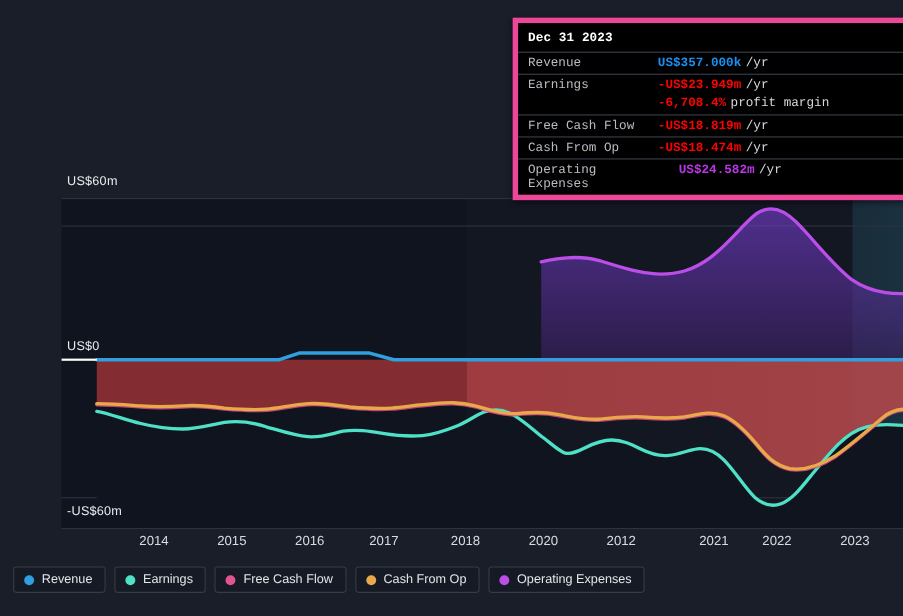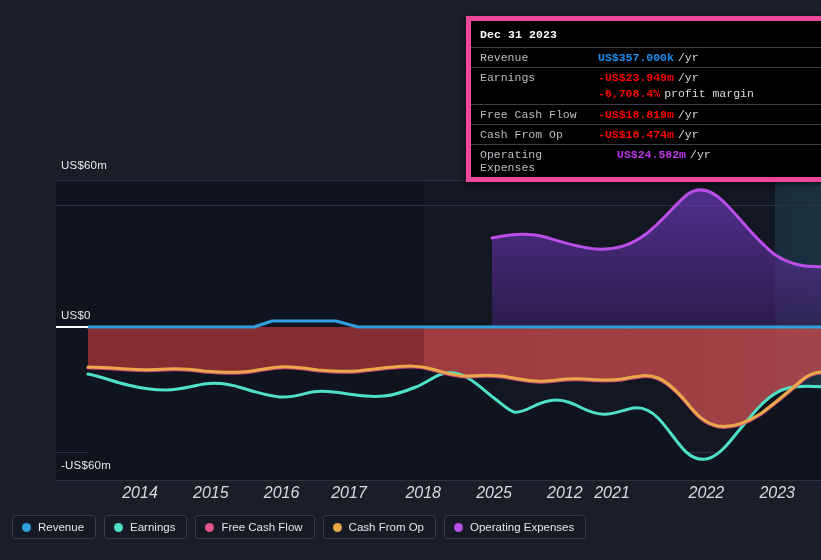--- a/index.html
+++ b/index.html
@@ -40,22 +40,22 @@
 
   .axis-lbl{
     position:absolute;color:#e8eaed;font-size:11.5px;letter-spacing:.2px;
     white-space:nowrap;
   }
   .lbl-top{left:21px;top:159px;}
   .lbl-zero{left:21px;top:309px;}
   .lbl-bottom{left:21px;top:459px;}
 
   .xtick{
-    position:absolute;top:484px;color:#d8dbe0;font-size:16px;
-    transform:translateX(-50%);white-space:nowrap;font-style:italic;
+    position:absolute;top:484px;color:#d8dbe0;font-size:12px;
+    transform:translateX(-50%);white-space:nowrap;
   }
 
   svg.chart{position:absolute;left:0;top:0;width:821px;height:505px;}
 
   
   .tooltip{
     position:absolute;left:466px;top:16px;width:378px;
     background:#000000;border:5px solid #ec4899;
     box-sizing:border-box;padding:0;
     box-shadow:0 2px 6px rgba(0,0,0,.6);
@@ -309,23 +309,23 @@
     <div class="axis-lbl lbl-top">US$60m</div>
     <div class="axis-lbl lbl-zero">US$0</div>
     <div class="axis-lbl lbl-bottom">-US$60m</div>
 
     <div id="xticks">
         <div class="xtick" style="left: 100px;">2014</div>
         <div class="xtick" style="left: 170.8px;">2015</div>
         <div class="xtick" style="left: 241.6px;">2016</div>
         <div class="xtick" style="left: 309px;">2017</div>
         <div class="xtick" style="left: 383.2px;">2018</div>
-        <div class="xtick" style="left: 454px;">2025</div>
+        <div class="xtick" style="left: 454px;">2020</div>
         <div class="xtick" style="left: 524.8px;">2012</div>
-        <div class="xtick" style="left: 572px;">2021</div>
+        <div class="xtick" style="left: 609px;">2021</div>
         <div class="xtick" style="left: 666.4px;">2022</div>
         <div class="xtick" style="left: 737.2px;">2023</div>
       </div>
   </div>
 
   <div class="tooltip">
     <div class="tt-title">Dec 31 2023</div>
     <div id="tt-rows">
         <div class="tt-row">
           <div class="tt-label">Revenue</div>

